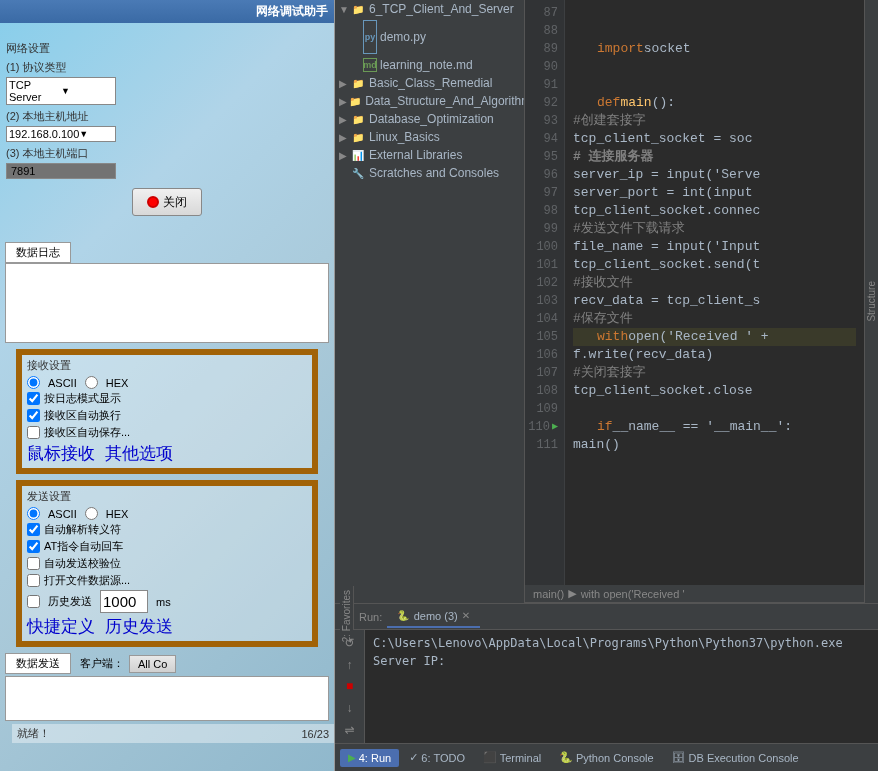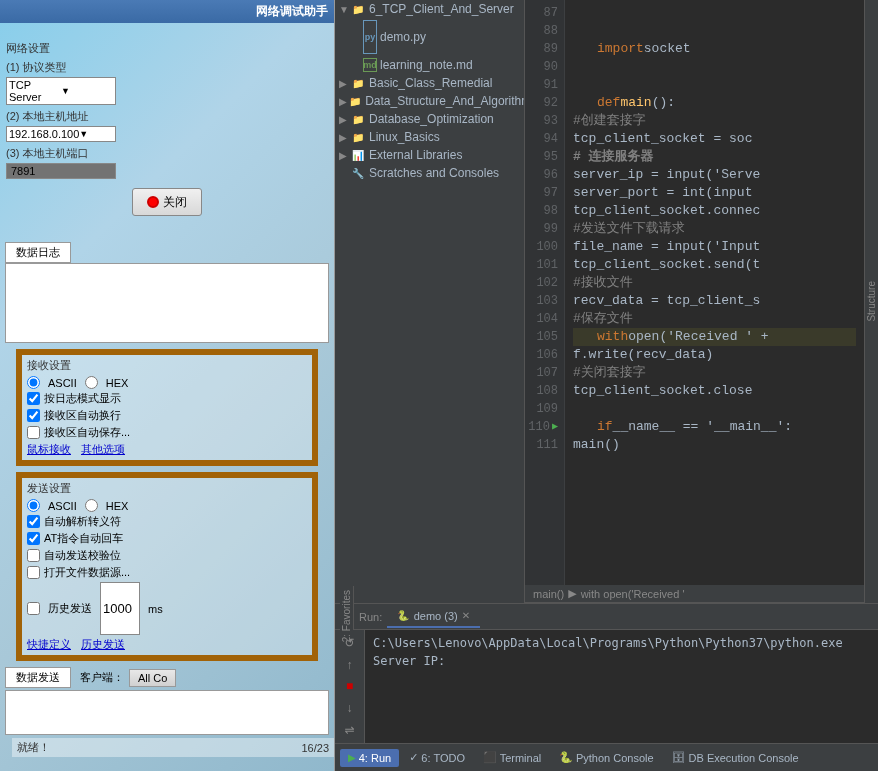--- a/index.html
+++ b/index.html
@@ -23,21 +23,21 @@
     .input-box { width: 110px; background: #737373; border: 1px solid #888; padding: 1px 4px; font-size: 11px; }
 
     .close-btn { display: flex; align-items: center; justify-content: center; width: 70px; height: 28px; background: linear-gradient(to bottom, #f0f0f0, #d8d8d8); border: 1px solid #888; border-radius: 3px; cursor: pointer; margin: 4px auto; gap: 4px; }
     .close-btn-dot { width: 12px; height: 12px; background: red; border-radius: 50%; border: 2px solid #cc0000; }
 
     .section-box { border: 6px solid #a16207; margin: 3px 16px; padding: 3px 5px; background: rgba(255,255,255,0.3); }
     .section-title { font-size: 11px; color: #333; margin-bottom: 3px; }
     .radio-row { display: flex; align-items: center; gap: 8px; font-size: 11px; margin-bottom: 2px; }
     .checkbox-row { display: flex; align-items: center; gap: 4px; font-size: 11px; margin-bottom: 2px; }
     .link-row { display: flex; gap: 10px; margin-top: 2px; }
-    .link-text { color: #0000cc; font-size: 11px; cursor: pointer; text-decoration: underline; }
+    .link-text { color: #0000cc; font-size: 17px; cursor: pointer; }
 
     .data-log-area { display: flex; flex-direction: column; margin: 3px 5px; flex: 0 0 auto; }
     .data-log-header { display: flex; align-items: center; gap: 0; }
     .tab-btn { background: linear-gradient(to bottom, #e8e8e8, #d0d0d0); border: 1px solid #999; padding: 2px 10px; font-size: 11px; cursor: pointer; }
     .tab-btn.active { background: white; }
     .log-content { background: white; border: 1px solid #999; height: 80px; padding: 2px; }
 
     .data-send-area { margin: 3px 5px; }
     .data-send-header { display: flex; align-items: center; gap: 5px; margin-bottom: 2px; }
     .send-input { background: white; border: 1px solid #999; height: 50px; padding: 2px; }
@@ -186,21 +186,21 @@
           <input type="checkbox" style="">
           <span>自动发送校验位</span>
         </div>
         <div class="checkbox-row">
           <input type="checkbox" style="">
           <span>打开文件数据源...</span>
         </div>
         <div class="radio-row">
           <input type="checkbox" style="">
           <span>历史发送</span>
-          <input type="text" style="width: 40px; border: 1px solid rgb(136, 136, 136); font-size: 13px; padding: 18px 2px;" value="1000">
+          <input type="text" style="width: 48px; border: 1px solid rgb(136, 136, 136); font-size: 15px; padding: 2px 2px;" value="1000">
           <span>ms</span>
         </div>
         <div class="link-row">
           <span class="link-text">快捷定义</span>
           <span class="link-text">历史发送</span>
         </div>
       </div>
 
       <div class="data-send-area">
         <div class="data-send-header">

